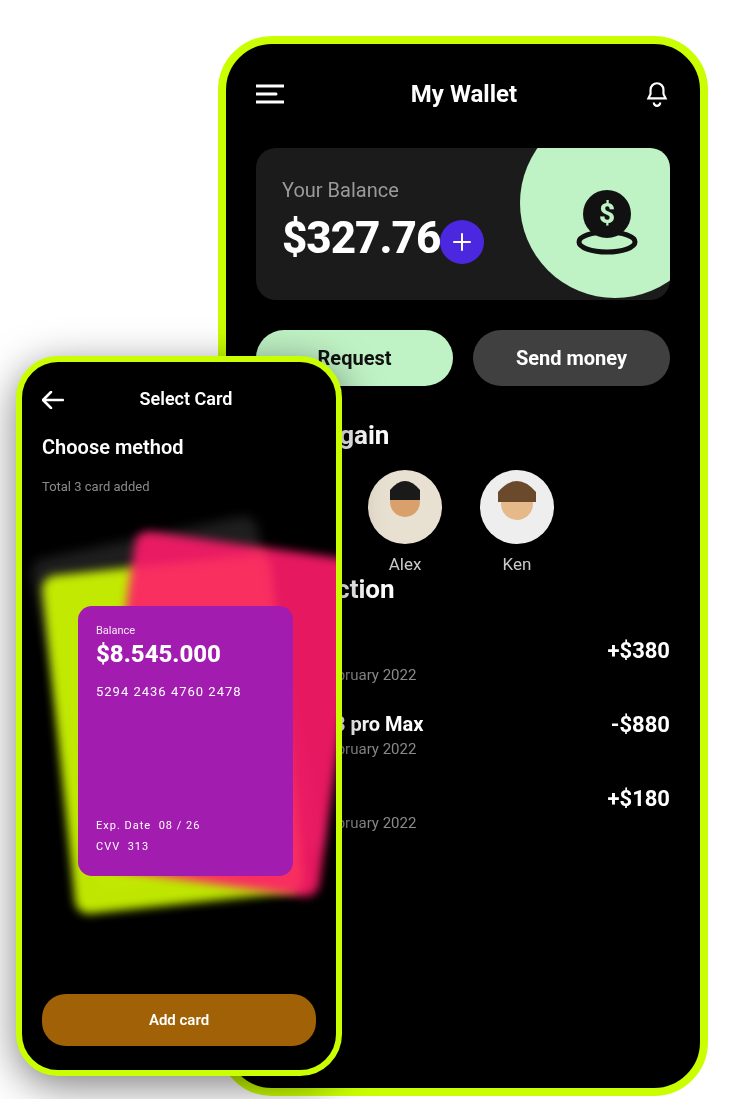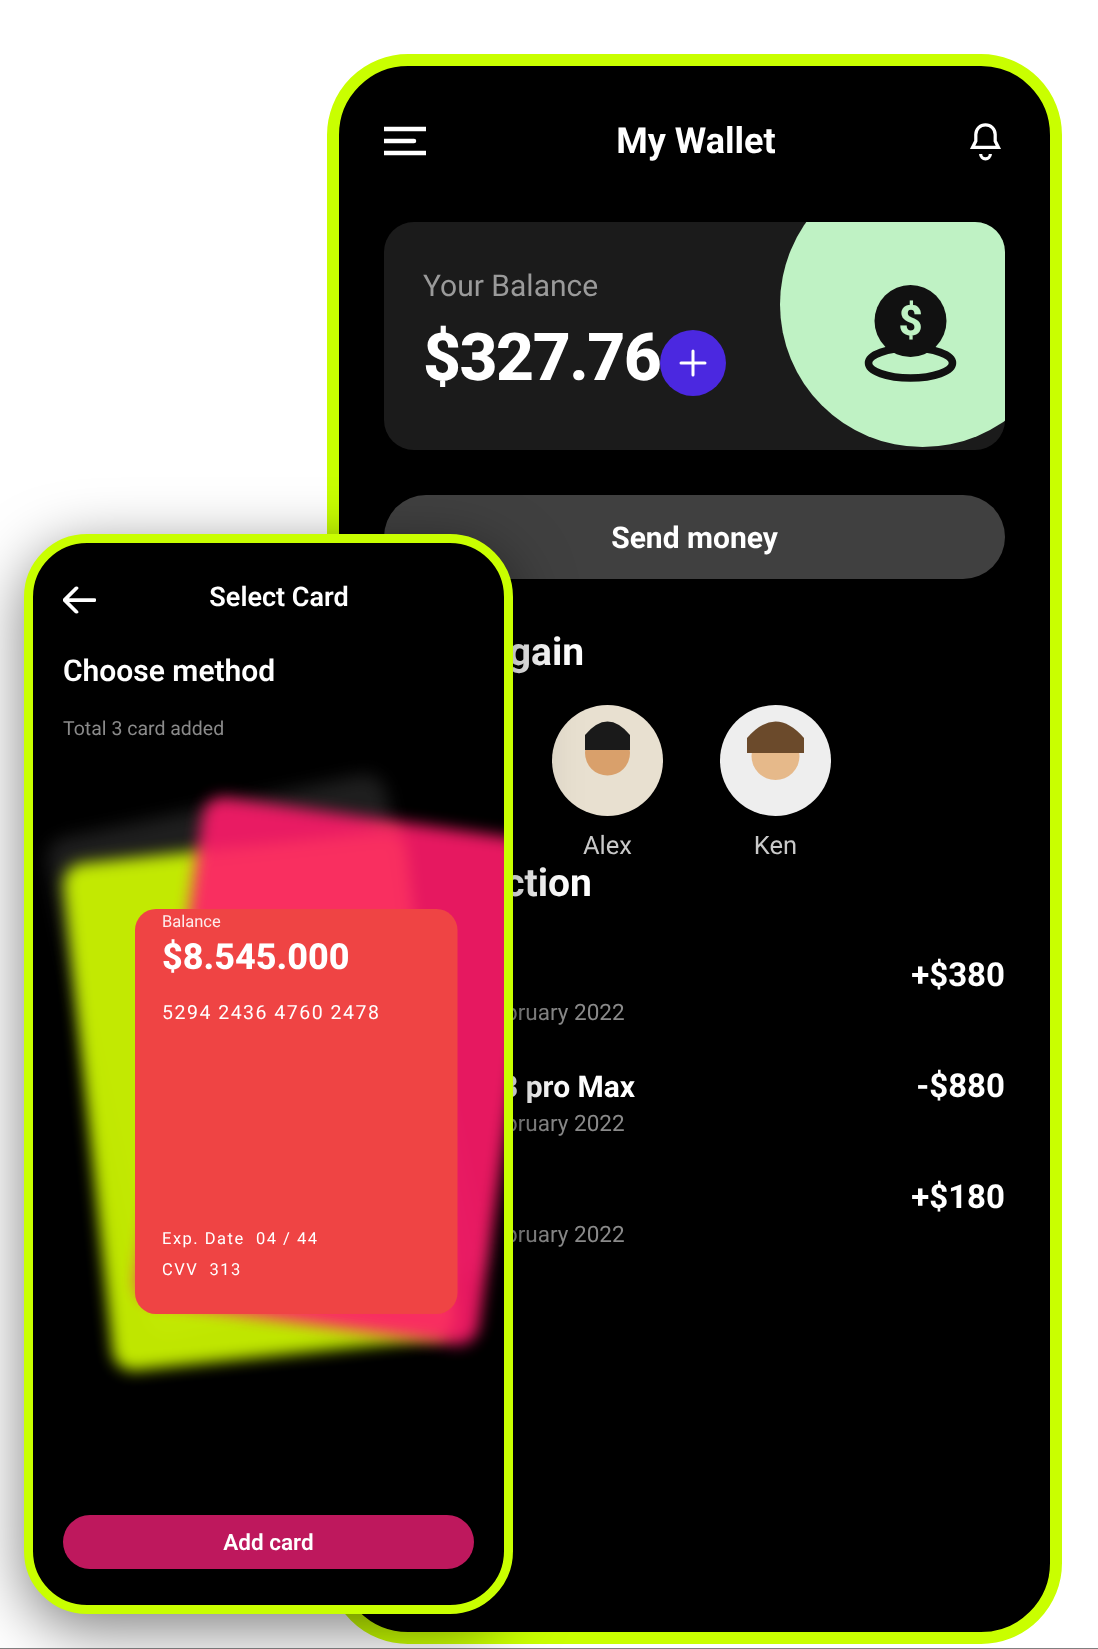--- a/index.html
+++ b/index.html
@@ -178,41 +178,41 @@
     width: 230px;
     height: 340px;
     border-radius: 14px;
   }
   .bg-card-1 { background:#333; filter: blur(6px); transform: rotate(-12deg); left: 20px; top: 10px; opacity:.6;}
   .bg-card-2 { background:#d4ff00; filter: blur(5px); transform: rotate(-6deg); left: 16px; top: 40px; opacity:.9;}
   .bg-card-3 { background:#ff1b6b; filter: blur(5px); transform: rotate(8deg);  left: 70px; top: 20px; opacity:.9;}
 
   .fg-card {
     position: absolute;
-    left: 48px;
+    left: 36px;
     top: 82px;
     width: 215px;
     height: 270px;
-    background: #ef4444;
+    background: #a21caf;
     border-radius: 14px;
-    padding: 2px 18px;
+    padding: 18px 18px;
     color: #fff;
     cursor: pointer;
   }
   .fg-bal-label { font-size: 11px; opacity:.9; }
   .fg-balance  { font-size: 24px; font-weight: 800; margin: 3px 0 16px; }
   .fg-pan { font-size: 13px; letter-spacing: 1px; }
   .fg-foot { position:absolute; bottom:18px; left:18px; font-size:11px; letter-spacing:1px; line-height:1.9; }
 
   .add-card-btn {
     position: absolute;
     left: 20px; right: 20px; bottom: 24px;
-    height: 36px;
+    height: 52px;
     border-radius: 24px;
-    background: #be185d;
+    background: #a16207;
     color: #fff;
     display: flex; align-items: center; justify-content: center;
     font-size: 15px; font-weight: 600;
     cursor: pointer;
   }
 </style>
 </head>
 <body>
 
 <div class="phone-wallet">
@@ -247,20 +247,21 @@
       <div class="balance-amount">$327.76</div>
       <div class="plus-btn">
         <svg width="20" height="20" viewBox="0 0 20 20">
             <path d="M10 2v16M2 10h16" stroke="#fff" stroke-width="2" stroke-linecap="round"></path>
           </svg>
       </div>
     </div>
   </div>
 
   <div class="action-row">
+    <div class="pill pill-request">Request</div>
     <div class="pill pill-send">Send money</div>
   </div>
 
   <div class="section-title">Send Again</div>
 
   <div class="avatar-row">
     <div class="avatar-item">
       <div class="avatar">
         <svg class="face-bg" viewBox="0 0 74 74">
             <rect width="74" height="74" fill="#b0c9e8"></rect>
@@ -336,21 +337,21 @@
     <div class="bg-card bg-card-1"></div>
     <div class="bg-card bg-card-2"></div>
     <div class="bg-card bg-card-3"></div>
 
     <div class="fg-card">
       <div class="fg-bal-label">Balance</div>
       <div class="fg-balance">$8.545.000</div>
       <div class="fg-pan">5294 2436 4760 2478</div>
       <div class="fg-foot">
         <span>Exp. Date</span>&nbsp;
-        <span>04 / 44</span><br>
+        <span>08 / 26</span><br>
         <span>CVV</span>&nbsp;
         <span>313</span>
       </div>
     </div>
   </div>
 
   <div class="add-card-btn">Add card</div>
 </div>
 
 </body></html>

